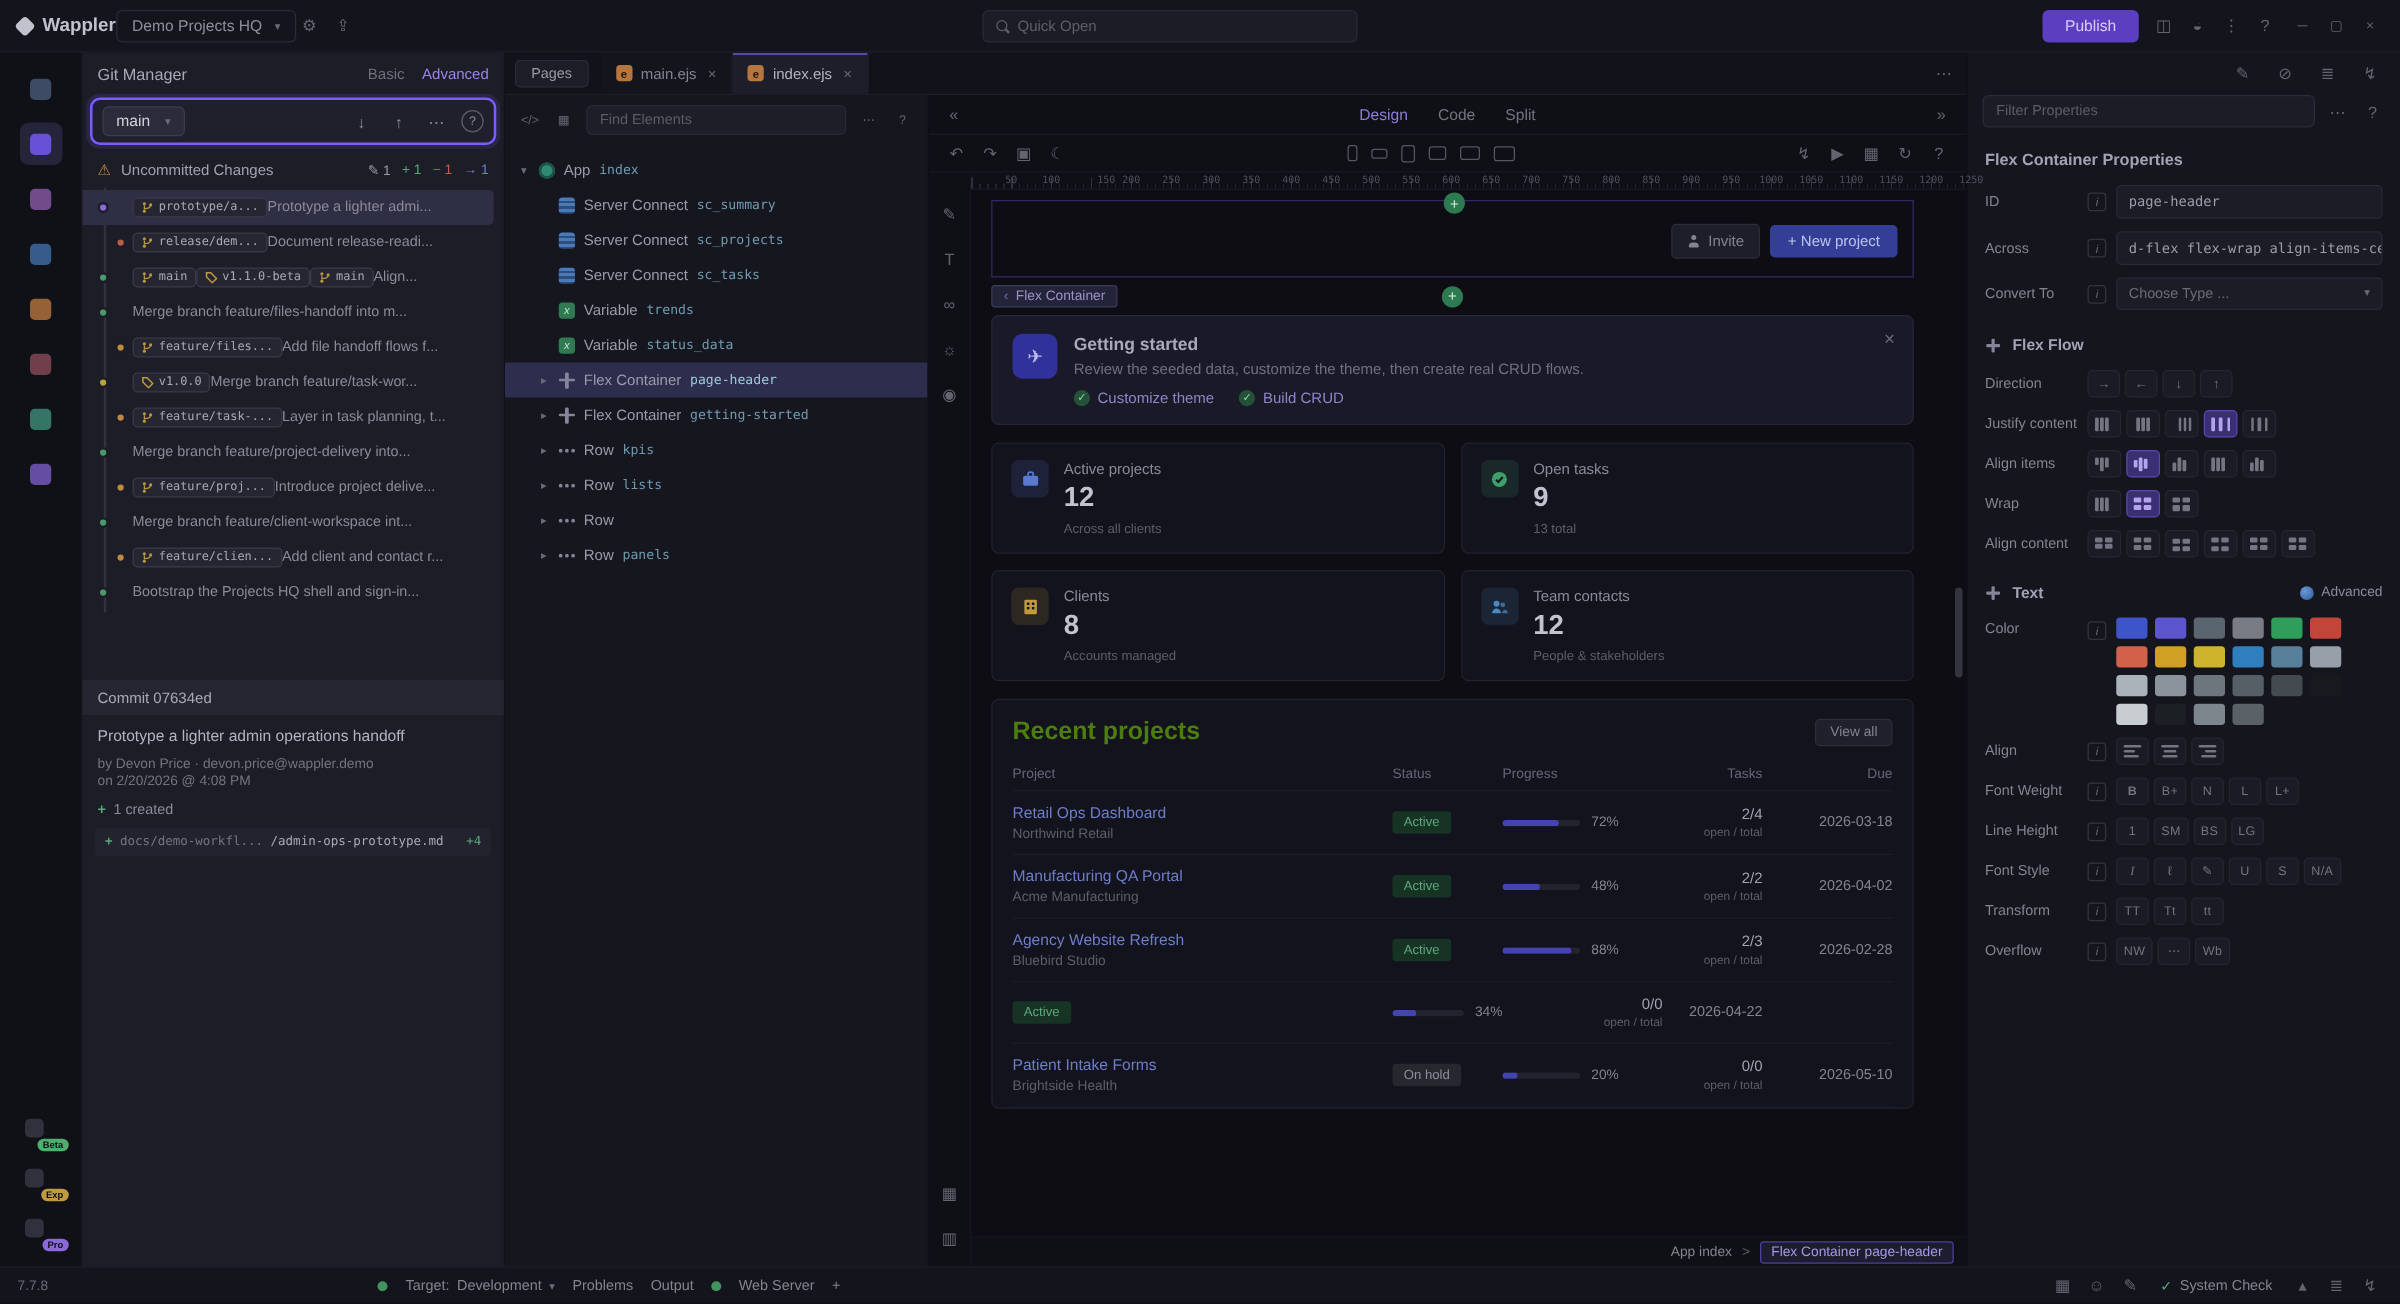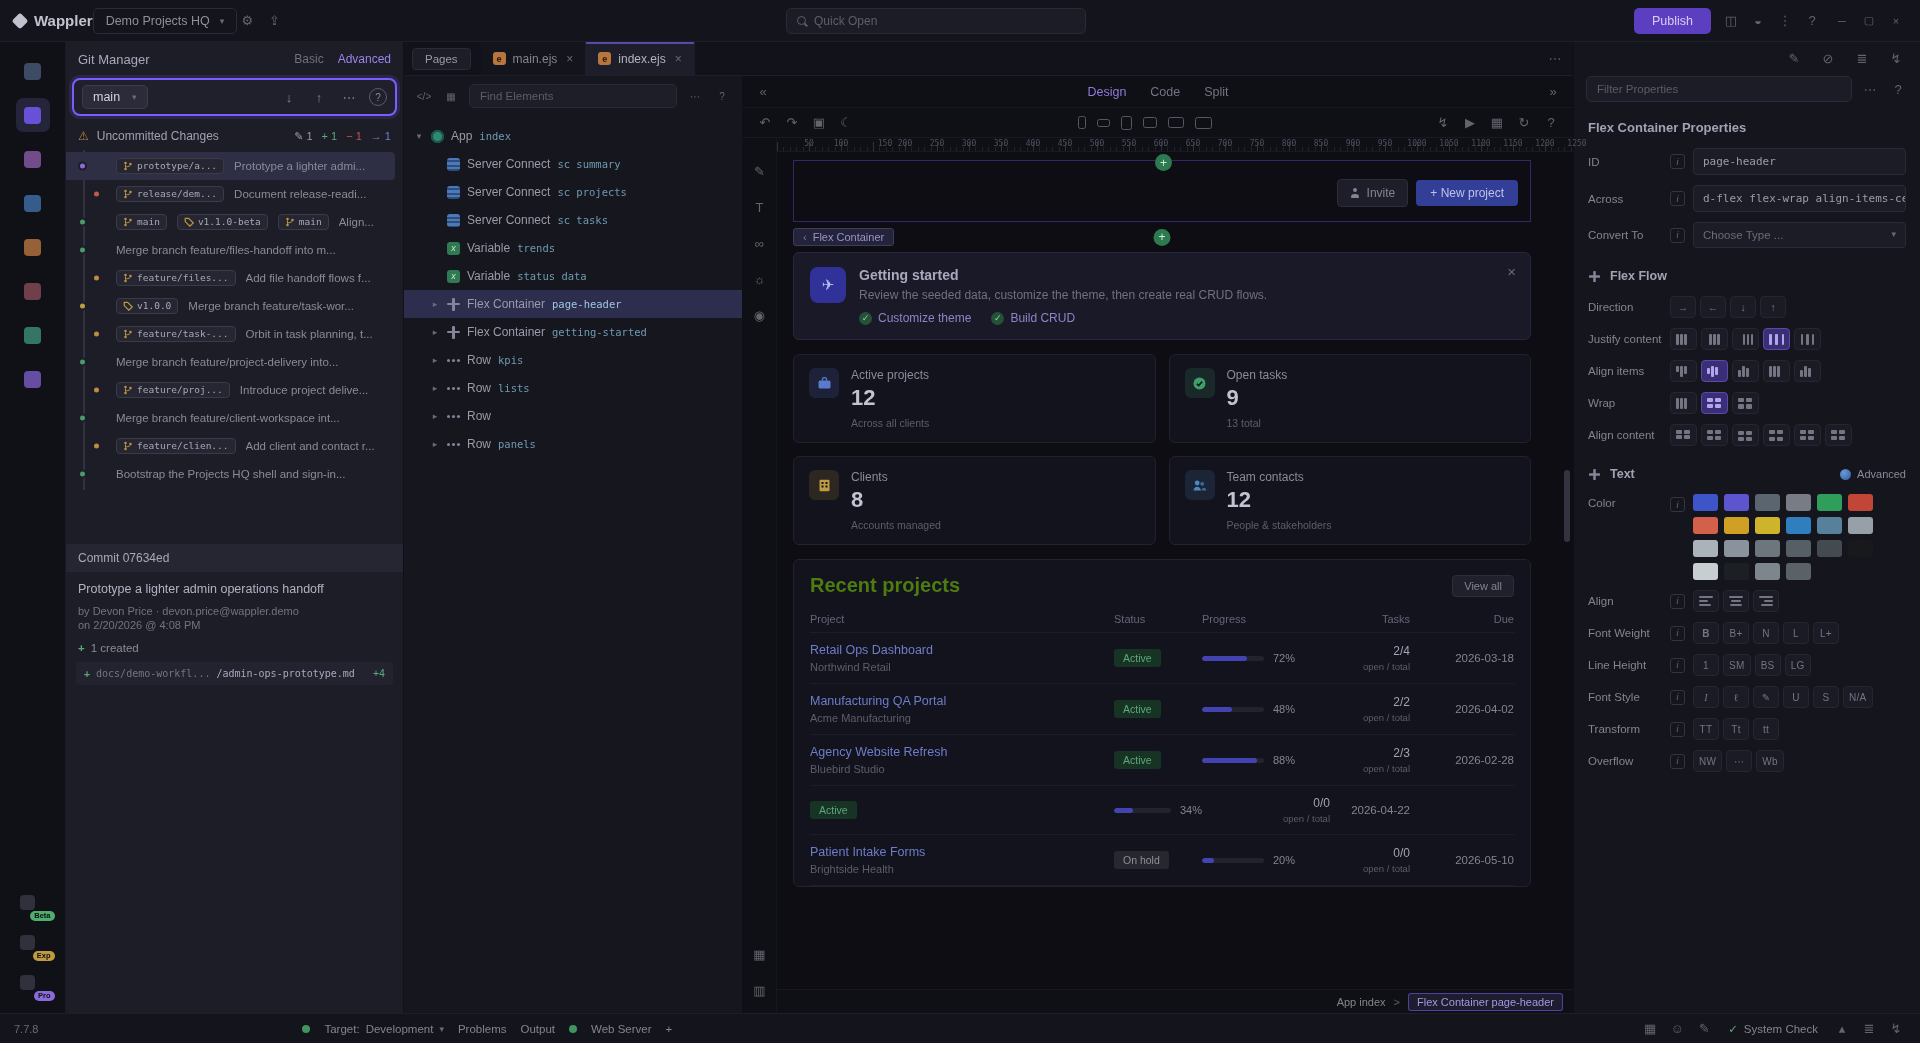--- a/index.html
+++ b/index.html
@@ -45,21 +45,21 @@
 .git-tab.active{color:#9a84e8}
 .branch-row{margin:2px 6px 6px;padding:5px 8px;border:2px solid #7c5cff;border-radius:8px;background:#20202d;box-shadow:0 0 0 3px rgba(124,92,255,.15);display:flex;align-items:center;gap:10px;flex:none}
 .branch-select{background:#2b2b3a;border:1px solid #3c3c4e;border-radius:5px;padding:4px 10px;display:flex;align-items:center;gap:12px;color:#d2d2de;font-size:12.5px}
 .bicon{color:#8a8a9a;font-size:13px;min-width:20px}
 .bicon.circle{border:1.5px solid #5a5a6c;border-radius:50%;width:18px;height:18px;min-width:0;font-size:10px;display:inline-flex;align-items:center;justify-content:center}
 .uncommit{display:flex;align-items:center;gap:8px;padding:7px 12px;font-size:12px;color:#a0a0b0;flex:none}
 .warn{color:#c08a3e;font-size:12px}
 .stats{display:flex;gap:9px;font-size:11px}
 .commit-list{position:relative;flex:none;padding:2px 8px 2px 0}
 .commit-list::before{content:'';position:absolute;left:17px;top:0;bottom:0;width:2px;background:#32323e}
-.crow{display:flex;align-items:center;gap:10px;height:28px;padding-right:0;position:relative;overflow:hidden}
+.crow{display:flex;align-items:center;gap:0;height:28px;padding-right:0;position:relative;overflow:hidden}
 .crow.sel{background:#2e2e45;border-radius:0 4px 4px 0}
 .gcell{width:40px;height:100%;position:relative;flex:none}
 .cdot{position:absolute;top:50%;transform:translateY(-50%);width:9px;height:9px;border-radius:50%;border:2px solid #1d1d28}
 .tag{display:inline-flex;align-items:center;gap:4px;background:#262633;border:1px solid #3a3a49;border-radius:4px;padding:2px 6px;flex:none;font-family:"DejaVu Sans Mono",monospace;font-size:9.5px;color:#a8a8b8;line-height:1.1}
 .tagic{display:inline-flex}
 .cmsg{font-size:11.5px;color:#8a8a99;white-space:nowrap;overflow:hidden;text-overflow:ellipsis;min-width:0}
 .commit-detail{margin-top:54px;flex:none}
 .detail-head{background:#262633;padding:7px 12px;color:#a8a8b8;font-size:12px}
 .detail-msg{padding:10px 12px 8px;color:#b2b2c2;font-size:12.5px}
 .detail-meta{padding:1px 12px;color:#74747f;font-size:11px}
@@ -453,21 +453,21 @@
               <i class="tagic">
                 <svg viewBox="0 0 12 12" width="10" height="10">
                   <circle cx="3" cy="2.5" r="1.5" fill="#b8973f"></circle>
                   <circle cx="3" cy="9.5" r="1.5" fill="#b8973f"></circle>
                   <circle cx="9" cy="3.5" r="1.5" fill="#b8973f"></circle>
                   <path d="M3 4v4M3 7c4 0 6-1 6-3.5" fill="none" stroke="#b8973f" stroke-width="1.2"></path>
                 </svg>
               </i>
               <span>feature/task-...</span>
             </span>
-            <span class="cmsg">Orbit in task planning, t...</span>
+            <span class="cmsg">Layer in task planning, t...</span>
           </div>
           <div class="crow">
             <span class="gcell">
               <span class="cdot" style="background: rgb(74, 154, 106); left: 12px;"></span>
             </span>
             <span class="cmsg">Merge branch feature/project-delivery into...</span>
           </div>
           <div class="crow">
             <span class="gcell">
               <span class="cdot" style="background: rgb(192, 138, 62); left: 26px;"></span>

